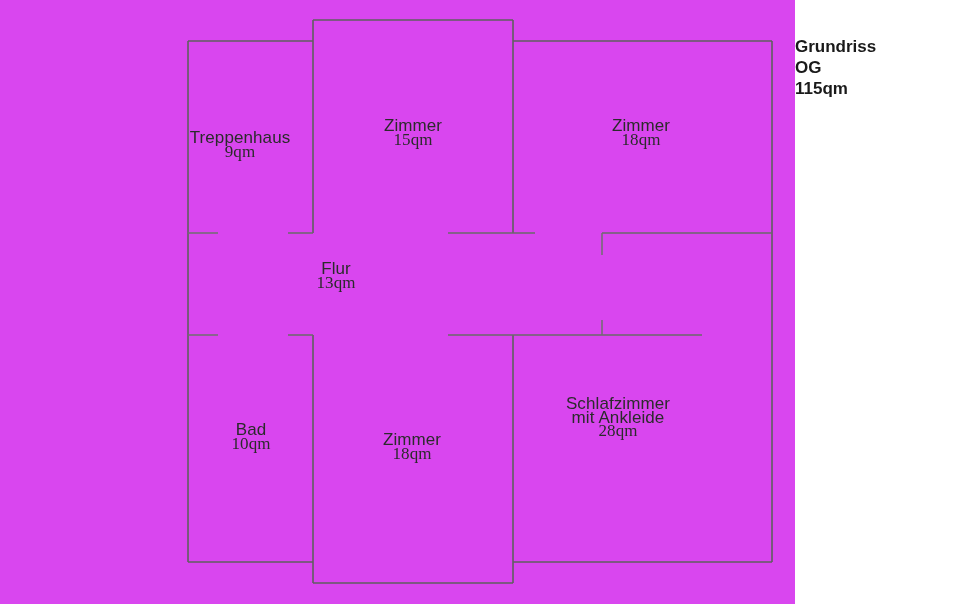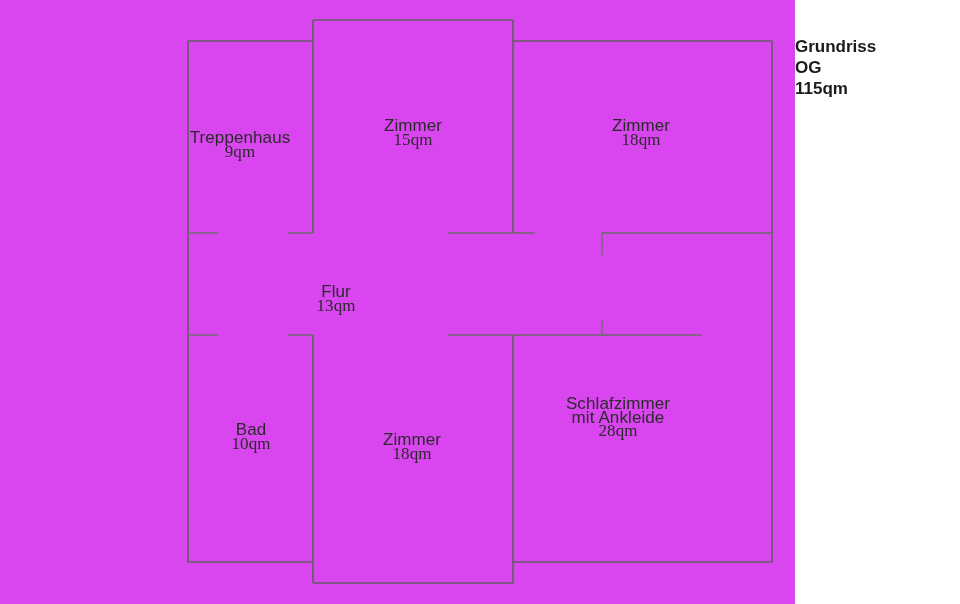--- a/index.html
+++ b/index.html
@@ -130,19 +130,19 @@
 
   <div id="plan-title">
     <span class="title-line">Grundriss OG</span>
     <span class="title-line">115qm</span>
   </div>
 
   <div id="room-label-layer">
       <div class="room-label" style="left: 240px; top: 144px;"><span class="room-name">Treppenhaus</span><span class="room-area">9qm</span></div>
       <div class="room-label" style="left: 413px; top: 132px;"><span class="room-name">Zimmer</span><span class="room-area">15qm</span></div>
       <div class="room-label" style="left: 641px; top: 132px;"><span class="room-name">Zimmer</span><span class="room-area">18qm</span></div>
-      <div class="room-label" style="left: 336px; top: 298px;"><span class="room-name">Flur</span><span class="room-area">13qm</span></div>
+      <div class="room-label" style="left: 336px; top: 275px;"><span class="room-name">Flur</span><span class="room-area">13qm</span></div>
       <div class="room-label" style="left: 251px; top: 436px;"><span class="room-name">Bad</span><span class="room-area">10qm</span></div>
       <div class="room-label" style="left: 412px; top: 446px;"><span class="room-name">Zimmer</span><span class="room-area">18qm</span></div>
       <div class="room-label" style="left: 618px; top: 417px;"><span class="room-name">Schlafzimmer</span><span class="room-sub">mit Ankleide</span><span class="room-area">28qm</span></div>
     </div>
 
 </div>
 
 </body></html>

